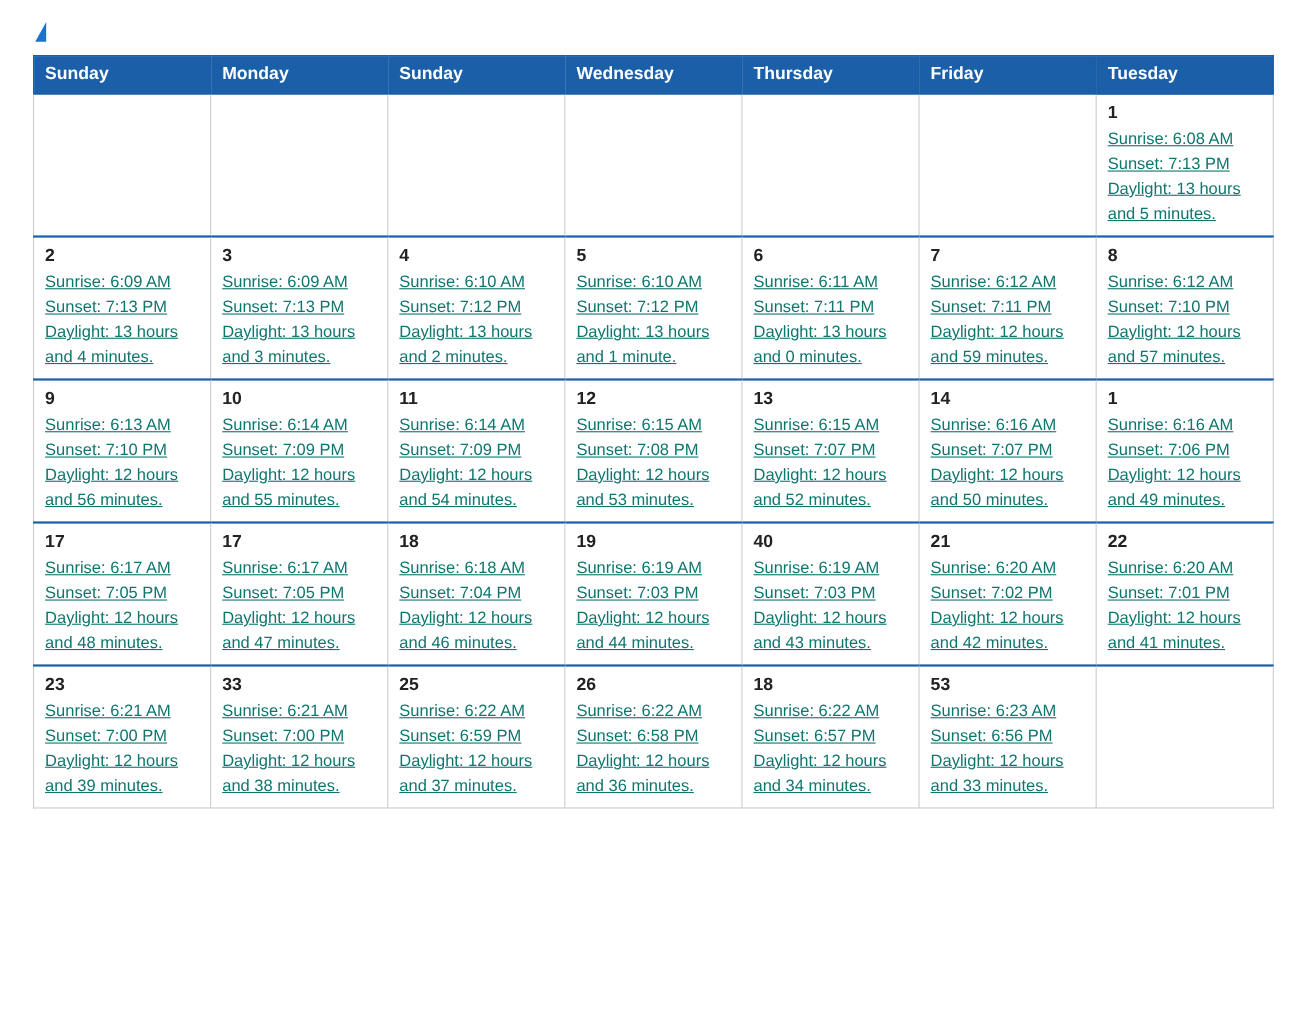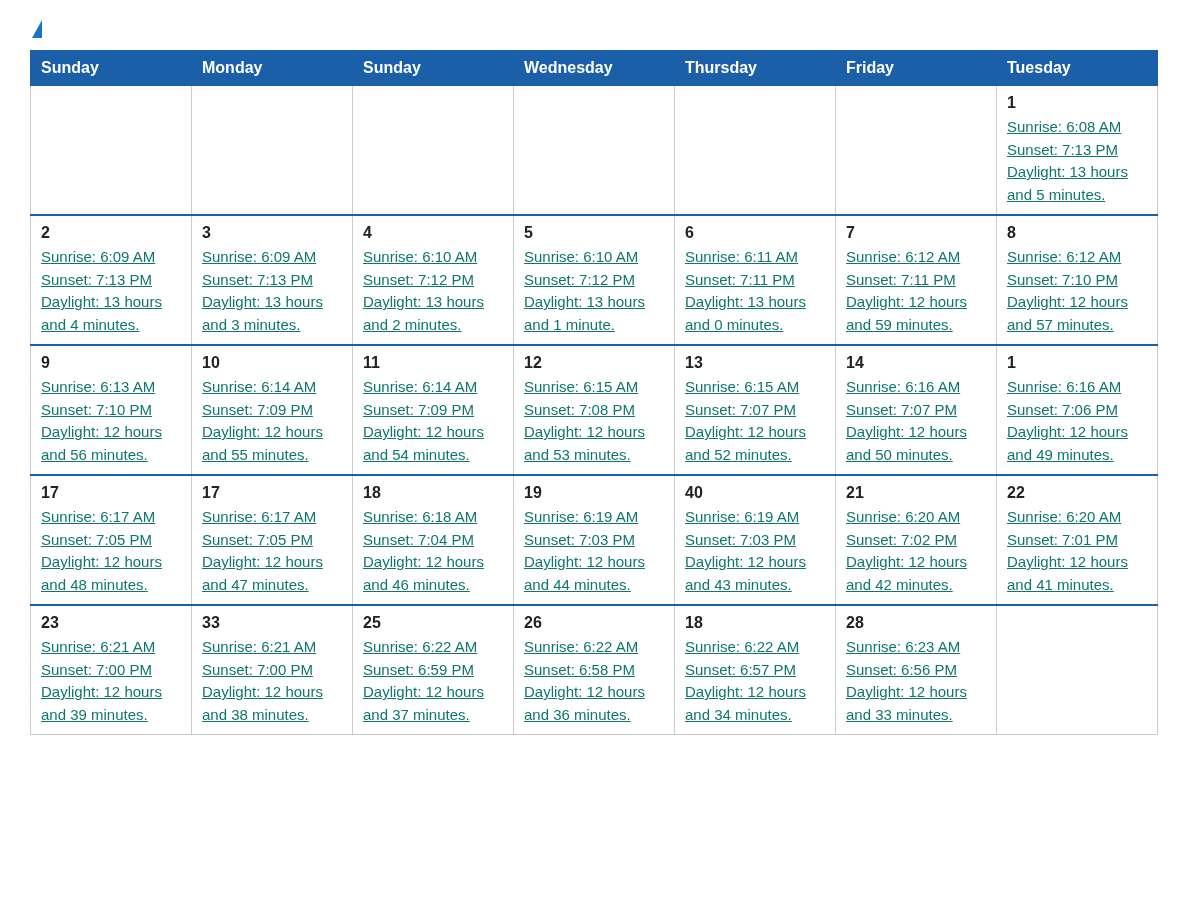--- a/index.html
+++ b/index.html
@@ -247,19 +247,19 @@
         </td>
         <td>
           <span class="day-number">26</span>
           <div class="day-info">Sunrise: 6:22 AM<br>Sunset: 6:58 PM<br>Daylight: 12 hours and 36 minutes.</div>
         </td>
         <td>
           <span class="day-number">18</span>
           <div class="day-info">Sunrise: 6:22 AM<br>Sunset: 6:57 PM<br>Daylight: 12 hours and 34 minutes.</div>
         </td>
         <td>
-          <span class="day-number">28</span>
+          <span class="day-number">53</span>
           <div class="day-info">Sunrise: 6:23 AM<br>Sunset: 6:56 PM<br>Daylight: 12 hours and 33 minutes.</div>
         </td>
         <td class="empty-cell"></td>
       </tr>
     </tbody>
 </table>
 
 </body></html>

